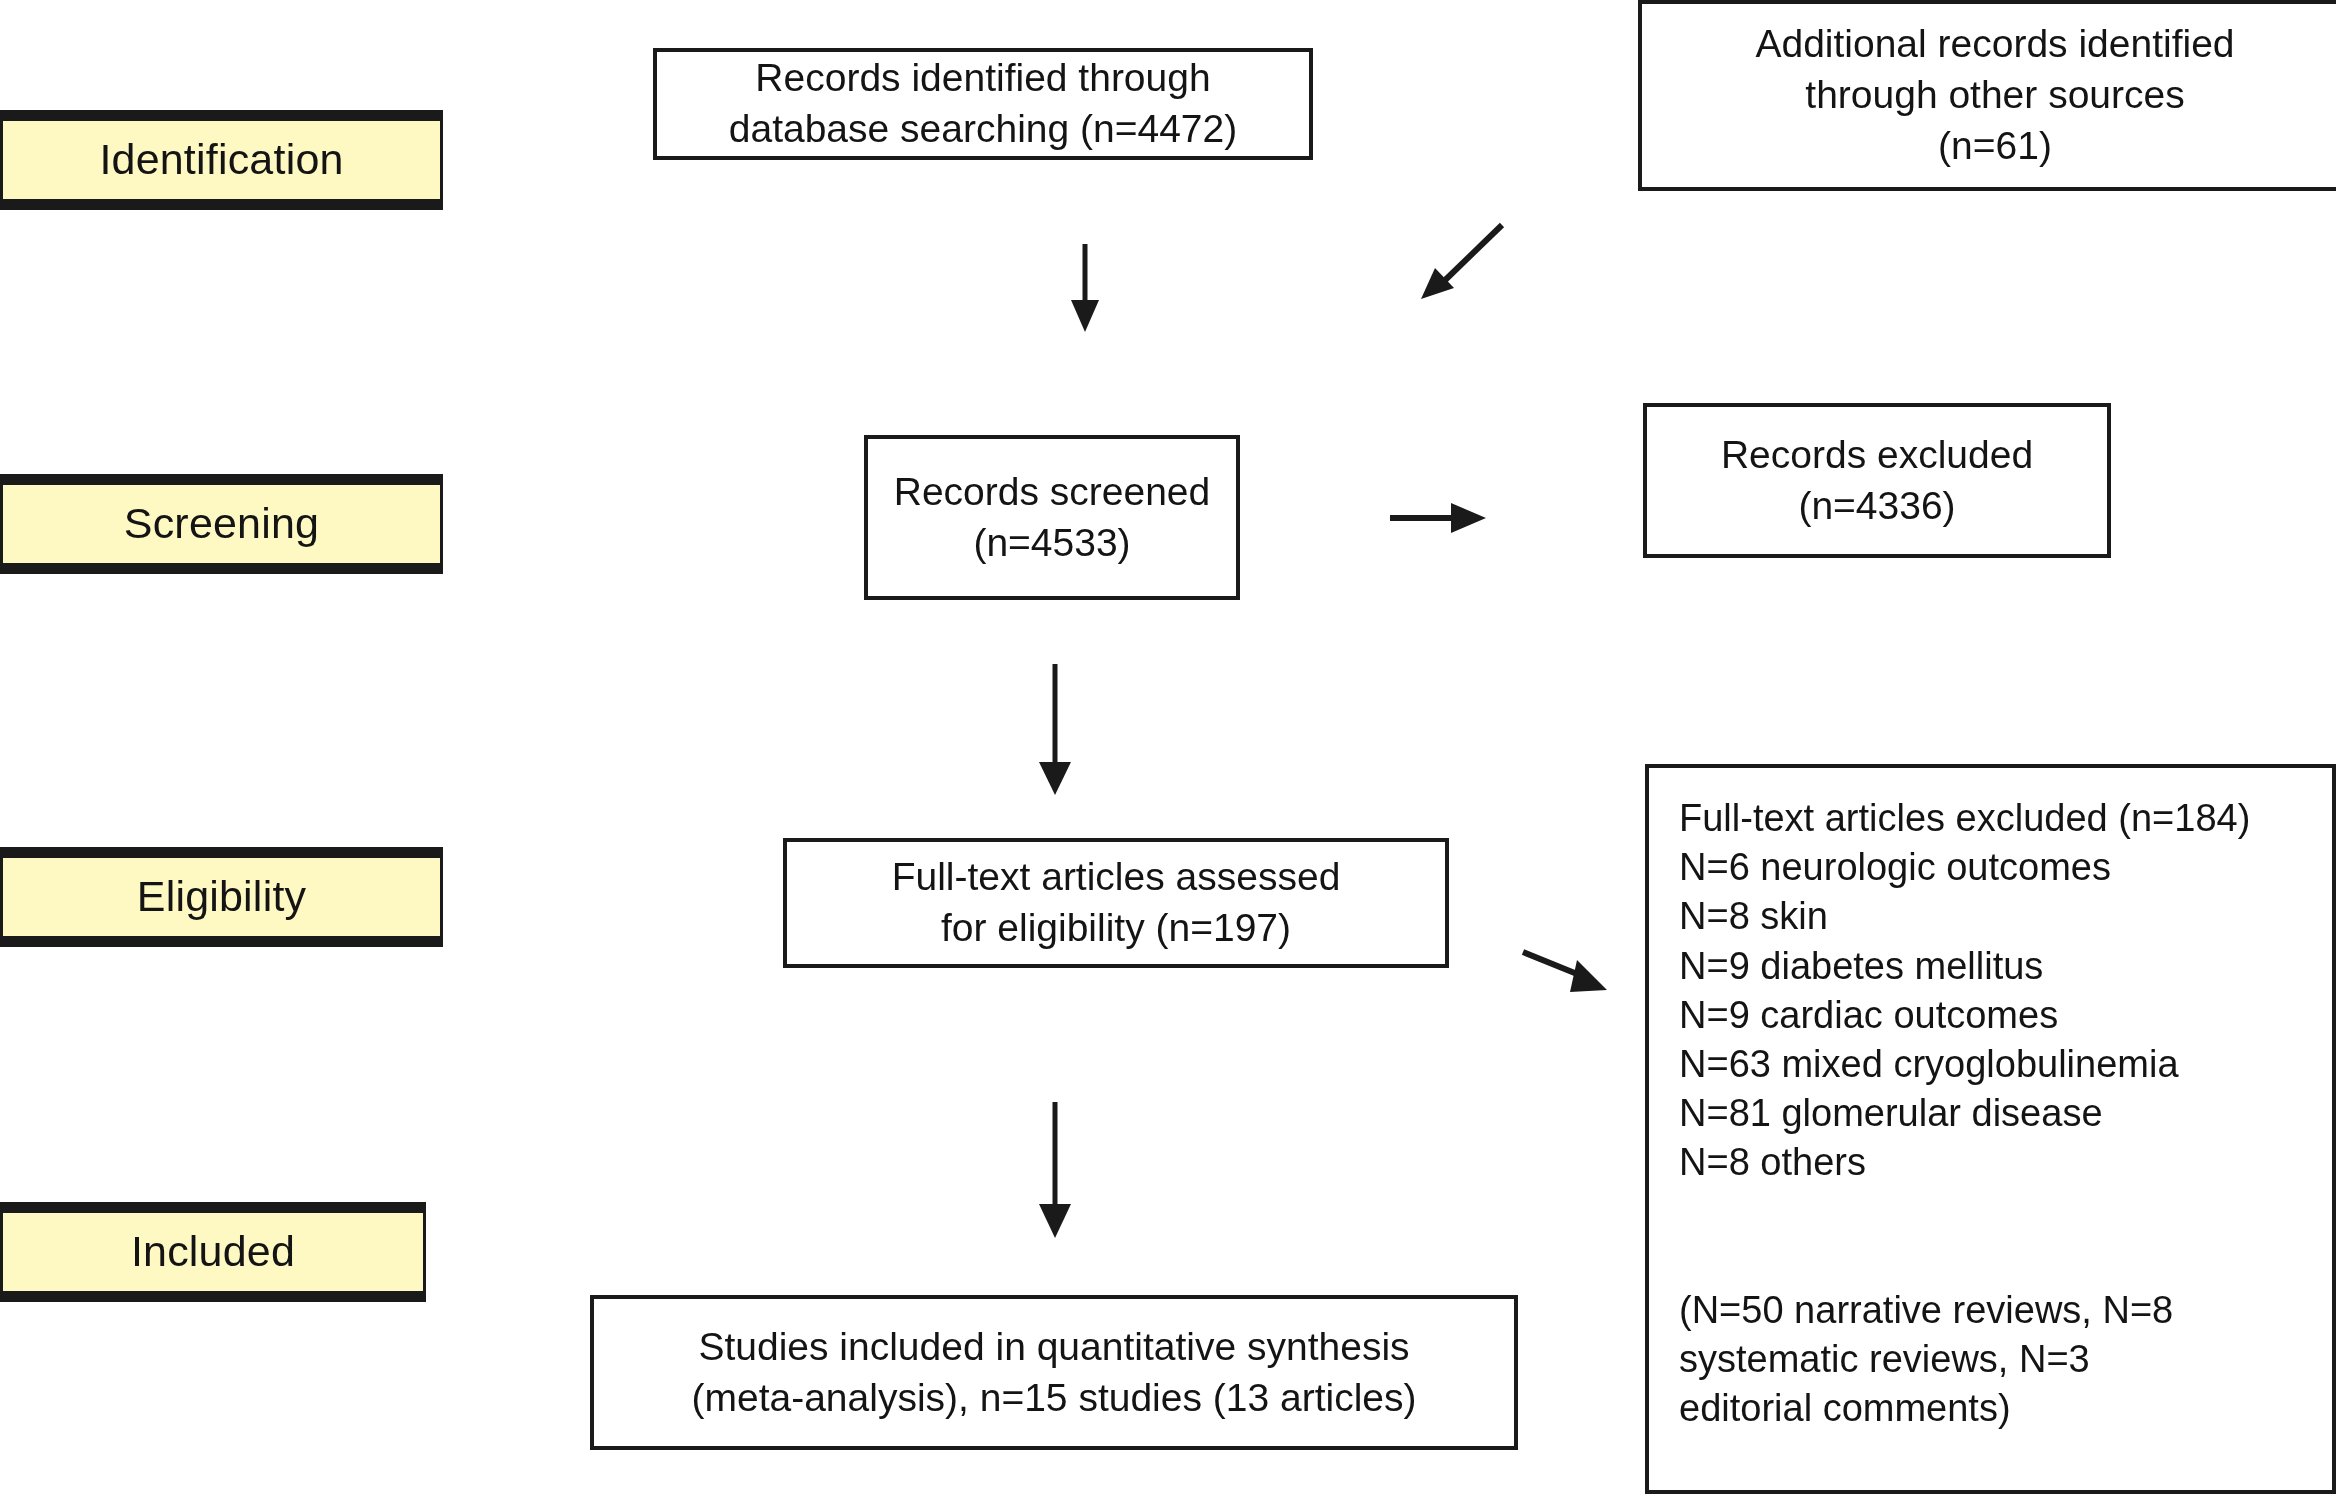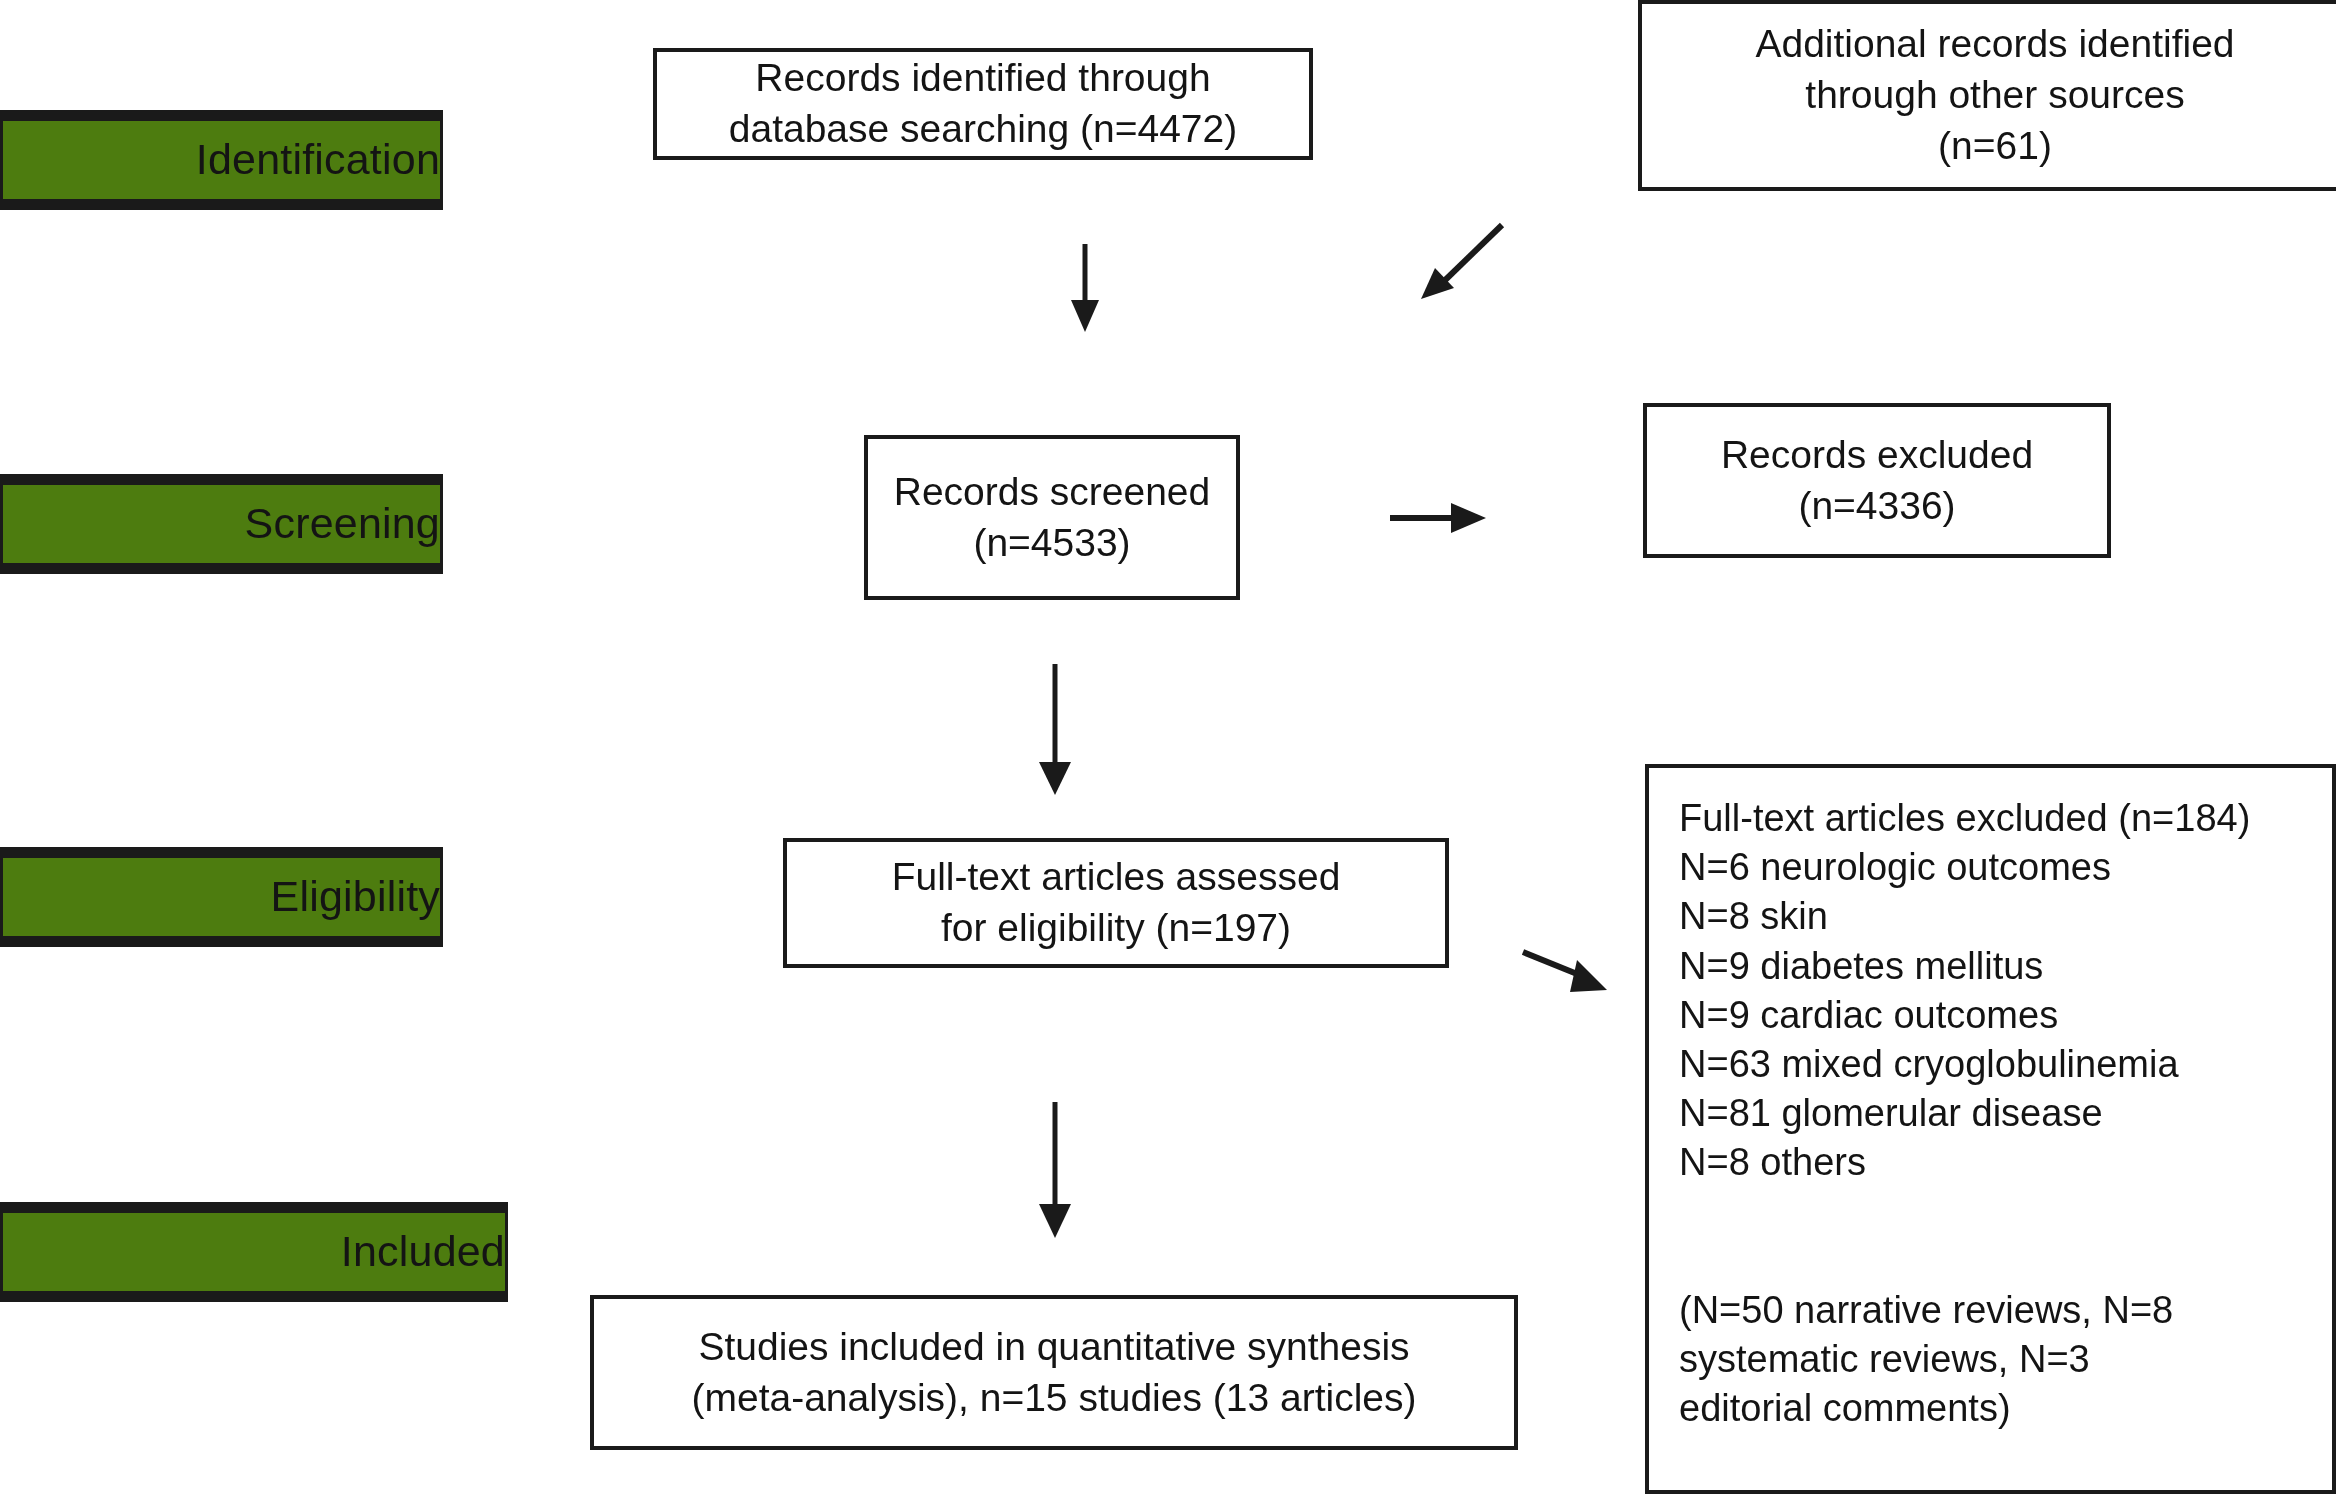--- a/index.html
+++ b/index.html
@@ -14,28 +14,28 @@
     background: #ffffff;
     font-family: "Liberation Sans", sans-serif;
     color: #141414;
     overflow: hidden;
   }
 
   
   .stage-label {
     position: absolute;
     box-sizing: border-box;
-    background: #4d7c0f;
+    background: #fef9c3;
     border-left: 3px solid #1a1a1a;
     border-right: 3px solid #1a1a1a;
     border-top: 11px solid #1a1a1a;
     border-bottom: 11px solid #1a1a1a;
     display: flex;
     align-items: center;
-    justify-content: flex-end;
+    justify-content: center;
   }
   .stage-label span {
     font-size: 43px;
     line-height: 1.05;
     letter-spacing: 0.2px;
     white-space: nowrap;
   }
 
   
   .box {
@@ -86,21 +86,21 @@
   </div>
 
   <div class="stage-label" style="left:0px; top:474px; width:443px; height:100px;">
     <span>Screening</span>
   </div>
 
   <div class="stage-label" style="left:0px; top:847px; width:443px; height:100px;">
     <span>Eligibility</span>
   </div>
 
-  <div class="stage-label" style="left:0px; top:1202px; width:508px; height:100px;">
+  <div class="stage-label" style="left:0px; top:1202px; width:426px; height:100px;">
     <span>Included</span>
   </div>
 
   <div class="box" style="left:653px; top:48px; width:660px; height:112px;">
     <div class="txt">Records identified through
 database searching (n=4472)</div>
   </div>
 
   <div class="box" style="left:1638px; top:0px; width:714px; height:191px;">
     <div class="txt">Additional records identified

